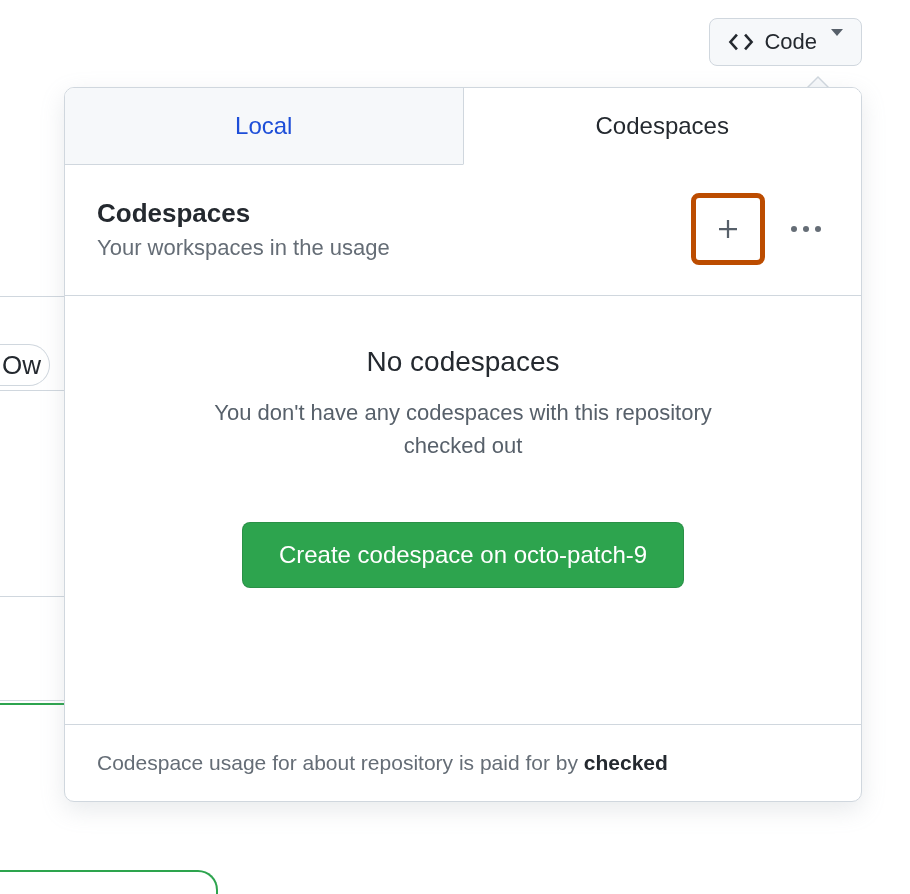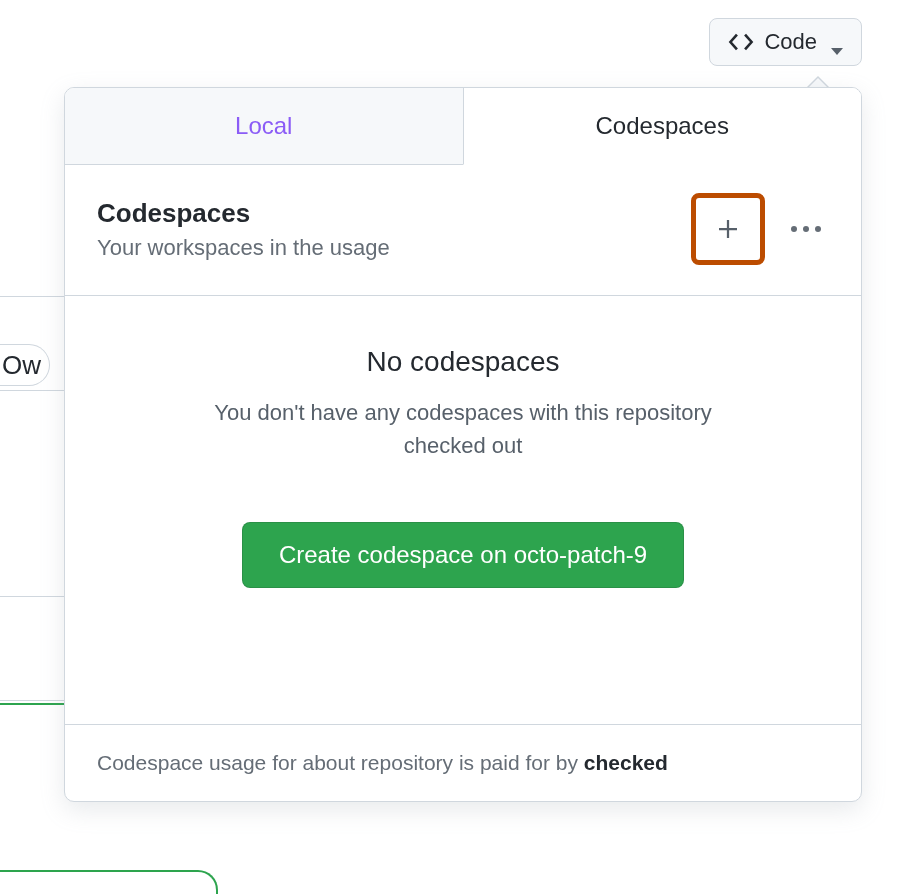--- a/index.html
+++ b/index.html
@@ -13,21 +13,21 @@
       width: 910px;
       height: 894px;
       position: relative;
       overflow: hidden;
     }
     .code-button {
       position: absolute;
       top: 18px;
       right: 48px;
       display: flex;
-      align-items: flex-end;
+      align-items: flex-start;
       gap: 10px;
       padding: 10px 18px;
       background: #f6f8fa;
       border: 1px solid #d0d7de;
       border-radius: 8px;
       font-size: 22px;
       font-weight: 500;
       color: #24292f;
       cursor: pointer;
     }
@@ -78,21 +78,21 @@
     .tabs {
       display: flex;
       background: #f6f8fa;
       border-bottom: 1px solid #d0d7de;
     }
     .tab {
       flex: 1;
       padding: 24px 0;
       text-align: center;
       font-size: 24px;
-      color: #8b5cf6;
+      color: #1d4ed8;
       cursor: pointer;
     }
     .tab.active {
       background: #ffffff;
       color: #24292f;
       border-right: 1px solid #d0d7de;
       border-left: 1px solid #d0d7de;
       margin-bottom: -1px;
       border-bottom: 1px solid #ffffff;
     }

